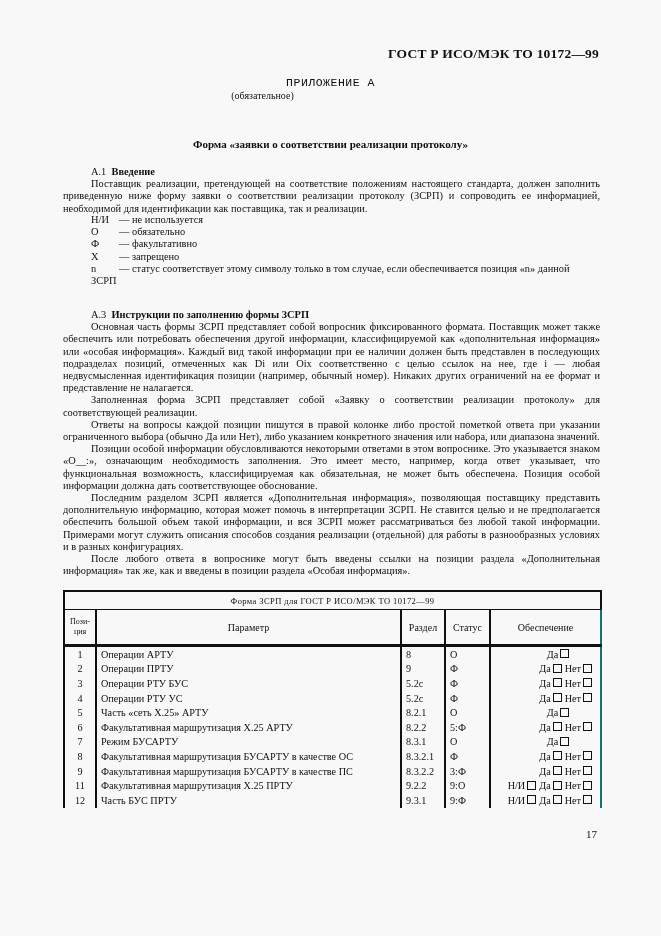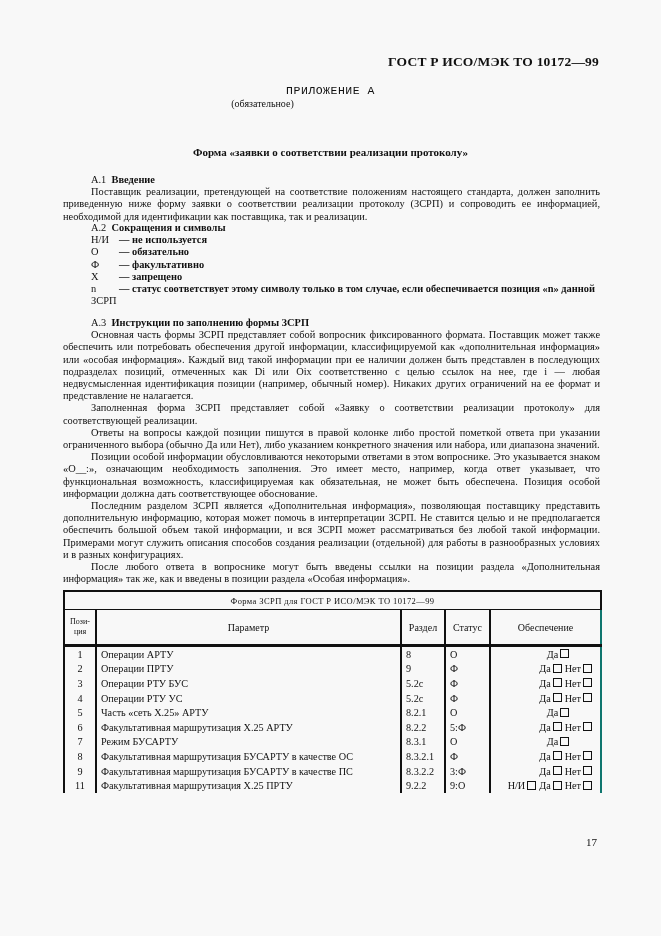--- a/index.html
+++ b/index.html
@@ -1,33 +1,33 @@
 <!DOCTYPE html>
 <html><head>
 <meta charset="utf-8">
 <style>
   html, body { margin: 0; padding: 0; }
   body {
     width: 661px; height: 936px; background: #f8f8f8; color: #111;
     font-family: "Liberation Serif", "DejaVu Serif", serif;
     position: relative; overflow: hidden;
   }
-  .abs { position: absolute; margin-top: 8px; }
+  .abs { position: absolute; }
   .doc-code { right: 62px; top: 46px; font-weight: bold; font-size: 13.5px; letter-spacing: 0.2px; }
   .annex { left: 0; width: 661px; text-align: center; top: 76px; font-size: 11.5px; letter-spacing: 0.5px; font-family: Liberation Mono, monospace; }
   .annex-sub { left: 0; width: 525px; text-align: center; top: 90px; font-size: 10px; }
   .form-title { left: 0; width: 661px; text-align: center; top: 138px; font-size: 11px; font-weight: bold; }
   .body-text { left: 63px; width: 537px; font-size: 10.4px; line-height: 12.2px; text-align: justify; }
   .p { margin: 0; text-indent: 28px; text-align: justify; }
   .p.last { text-align-last: left; }
   .h { margin: 0; padding-left: 28px; }
   .h b { font-weight: bold; }
   .abbr { display: flex; margin: 0; padding-left: 28px; }
   .abbr .sym { width: 28px; flex: none; }
-  .abbr .def { flex: 1; font-weight: bold; }
+  .abbr .def { flex: 1; }
 
   table.form {
     position: absolute; left: 63px; top: 590px; width: 537px;
     border-collapse: collapse; font-size: 10.2px; table-layout: fixed;
   }
   table.form td, table.form th { padding: 0 4px; font-weight: normal; vertical-align: middle; }
   .t-title td { height: 17px; text-align: center; font-size: 8.5px; letter-spacing: 0.4px;
     border-top: 2px solid #111; border-left: 2px solid #111; border-right: 2px solid #111; border-bottom: 1px solid #111; }
   .t-head th { height: 34px; font-size: 10px; text-align: center; border-bottom: 3px solid #111; }
   .t-head th, .t-row td { border-left: 2px solid #111; }
@@ -48,21 +48,20 @@
 <div class="abs annex">ПРИЛОЖЕНИЕ А</div>
 <div class="abs annex-sub">(обязательное)</div>
 <div class="abs form-title">Форма «заявки о соответствии реализации протоколу»</div>
 
 <div class="abs body-text" style="top:166px;">
   <p class="h"><span>А.1</span>&nbsp; <b>Введение</b></p>
   <p class="p last">Поставщик реализации, претендующей на соответствие положениям настоящего стандарта, должен заполнить приведенную ниже форму заявки о соответствии реализации протоколу (ЗСРП) и сопроводить ее информацией, необходимой для идентификации как поставщика, так и реализации.</p>
 </div>
 
 <div class="abs body-text" style="top:214px;">
-  <p class="h"><span>А.2</span>&nbsp; <b>Сокращения и символы</b></p>
   <div class="abbr">
       <span class="sym">Н/И</span>
       <span class="def">— не используется</span>
     </div>
   <div class="abbr">
       <span class="sym">О</span>
       <span class="def">— обязательно</span>
     </div>
   <div class="abbr">
       <span class="sym">Ф</span>
@@ -173,16 +172,23 @@
         <td>3:Ф</td>
         <td class="sup"><span class="opt"><span>Да</span><span class="box"></span></span><span class="opt"><span>Нет</span><span class="box"></span></span></td>
       </tr>
       <tr class="t-row">
         <td class="num">11</td>
         <td>Факультативная маршрутизация Х.25 ПРТУ</td>
         <td>9.2.2</td>
         <td>9:О</td>
         <td class="sup"><span class="opt"><span>Н/И</span><span class="box"></span></span><span class="opt"><span>Да</span><span class="box"></span></span><span class="opt"><span>Нет</span><span class="box"></span></span></td>
       </tr>
+      <tr class="t-row">
+        <td class="num">12</td>
+        <td>Часть БУС ПРТУ</td>
+        <td>9.3.1</td>
+        <td>9:Ф</td>
+        <td class="sup"><span class="opt"><span>Н/И</span><span class="box"></span></span><span class="opt"><span>Да</span><span class="box"></span></span><span class="opt"><span>Нет</span><span class="box"></span></span></td>
+      </tr>
     </tbody>
 </table>
 
 <div class="abs page-num">17</div>
 
 </body></html>

